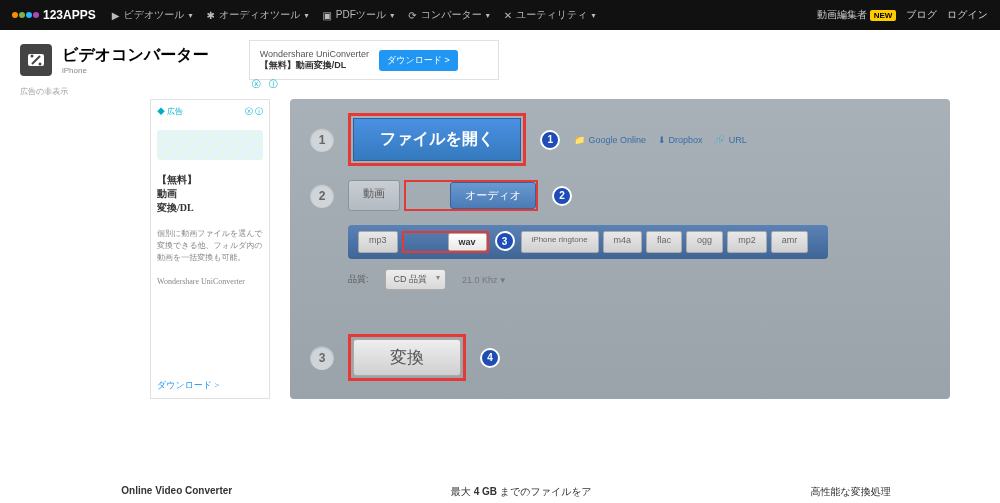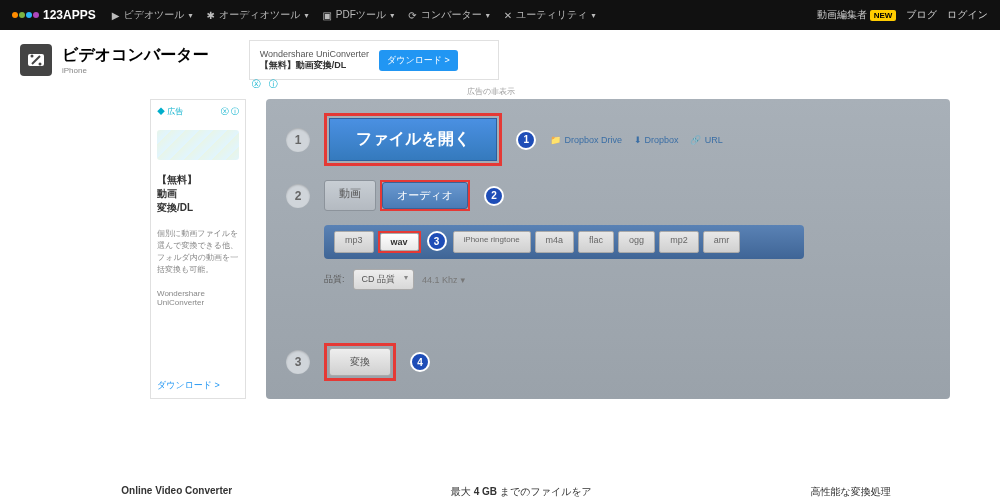--- a/index.html
+++ b/index.html
@@ -23,24 +23,24 @@
   .header-row { display: flex; align-items: center; gap: 10px; margin-bottom: 6px; }
   .app-icon { width: 32px; height: 32px; background: #444; border-radius: 4px; display: flex; align-items: center; justify-content: center; }
   .app-title { font-size: 16px; font-weight: bold; }
   .app-sub { font-size: 8px; color: #888; }
 
   .ad-horizontal { margin-left: 30px; border: 1px solid #e0e0e0; background: #fff; padding: 4px 10px; display: flex; align-items: center; gap: 10px; width: 250px; height: 40px; position: relative; }
   .ad-horizontal .ad-text { font-size: 9px; color: #555; }
   .ad-horizontal .ad-btn { background: #2196f3; color: #fff; font-size: 9px; padding: 4px 8px; border-radius: 3px; cursor: pointer; }
   .ad-close { position: absolute; left: 2px; bottom: -12px; font-size: 9px; color: #00aecb; display: flex; gap: 8px; }
 
-  .ad-disclaimer { text-align: center; font-size: 8px; color: #999; margin-right: 18px; margin-bottom: 2px; }
+  .ad-disclaimer { text-align: left; font-size: 8px; color: #999; margin-right: 18px; margin-bottom: 2px; }
 
   .content { display: flex; gap: 20px; }
-  .sidebar-ad { width: 96px; border: 1px solid #e0e0e0; padding: 6px; font-size: 9px; color: #666; display: flex; flex-direction: column; gap: 13px; }
+  .sidebar-ad { width: 120px; border: 1px solid #e0e0e0; padding: 6px; font-size: 9px; color: #666; display: flex; flex-direction: column; gap: 13px; font-family: Liberation Serif, serif; }
   .sidebar-ad .top-icons { display: flex; justify-content: space-between; font-size: 8px; color: #00aecb; }
   .sidebar-ad .logo-ws { width: 100%; height: 30px; background: repeating-linear-gradient(135deg,#e8f5e9,#e1f5fe 10px); border-radius: 3px; }
   .sidebar-ad .headline { font-weight: bold; font-size: 10px; color: #333; line-height: 1.4; }
   .sidebar-ad .desc { font-size: 8px; color: #888; line-height: 1.5; }
   .sidebar-ad .brand { font-size: 8px; color: #888; }
   .sidebar-ad .dl-link { color: #2196f3; font-size: 9px; cursor: pointer; margin-top: auto; }
 
   .main-panel { flex: 1; background: linear-gradient(#a8b0b8, #9aa2aa); border-radius: 4px; padding: 14px 20px; position: relative; min-height: 300px; margin-right: 30px; display: flex; flex-direction: column; }
 
   .step { display: flex; align-items: center; gap: 14px; margin-bottom: 14px; }
@@ -54,28 +54,28 @@
 
   .callout { width: 20px; height: 20px; border-radius: 50%; background: #1e4db7; border: 2px solid #fff; color: #fff; font-size: 10px; font-weight: bold; display: flex; align-items: center; justify-content: center; }
 
   .tab-row { display: flex; gap: 4px; }
   .tab { background: linear-gradient(#c8ced4,#b4bac1); border: 1px solid #8c939b; border-radius: 3px; padding: 5px 14px; font-size: 11px; color: #555; cursor: pointer; }
   .tab.active { background: linear-gradient(#6a99d0,#4a7bb5); color: #fff; border-color: #3a6296; }
 
   .format-bar { background: linear-gradient(#5a82b5,#3f6596); border-radius: 4px; padding: 6px 10px; display: flex; gap: 4px; width: 480px; }
   .fmt { background: linear-gradient(#e8e8e8,#d0d0d0); border: 1px solid #aaa; border-radius: 2px; padding: 3px 10px; font-size: 9px; color: #666; cursor: pointer; }
   .fmt.active { background: linear-gradient(#fff,#e8e8e8); color: #333; font-weight: bold; }
-  .red-box-sm { border: 2px solid #e53935; display: inline-block; }
-
-  .quality-row { display: flex; align-items: center; gap: 8px; font-size: 9px; color: #5a5a5a; margin-left: 0px; }
+  .red-box-sm { border: 2px solid #e53935; display: inline-block; padding-left: 44px; }
+
+  .quality-row { display: flex; align-items: center; gap: 16px; font-size: 9px; color: #5a5a5a; margin-left: 0px; }
   .select-like { background: linear-gradient(#eee,#d8d8d8); border: 1px solid #aaa; border-radius: 3px; padding: 3px 18px 3px 8px; font-size: 9px; color: #555; cursor: pointer; position: relative; }
   .select-like::after { content: "▾"; position: absolute; right: 5px; font-size: 8px; color: #888; }
   .freq { font-size: 9px; color: #777; display: flex; align-items: center; gap: 3px; }
 
-  .convert-btn { background: linear-gradient(#eee,#d0d0d0); color: #555; border: 1px solid #aaa; border-radius: 3px; padding: 6px 20px; font-size: 10px; cursor: pointer; }
+  .convert-btn { background: linear-gradient(#eee,#d0d0d0); color: #555; border: 1px solid #aaa; border-radius: 3px; padding: 6px 36px; font-size: 17px; cursor: pointer; }
 
   .footer-row { position: absolute; bottom: 4px; left: 12px; right: 0; display: flex; justify-content: space-around; font-size: 10px; color: #333; }
   .footer-row .f1 { font-weight: bold; }
 
   .step-spacer { flex: 1; }
 </style>
 </head>
 <body>
 
 <div class="topbar">
@@ -153,21 +153,21 @@
 
     <div class="main-panel">
 
       <div class="step">
         <div class="step-num">1</div>
         <span class="red-box">
           <div class="open-file-btn">ファイルを開く</div>
         </span>
         <div class="callout">1</div>
         <div class="cloud-links">
-          <span>📁 <span>Dropbox Drive</span></span>
+          <span>📁 <span>Google Online</span></span>
           <span>⬇ <span>Dropbox</span></span>
           <span>🔗 <span>URL</span></span>
         </div>
       </div>
 
       <div class="step">
         <div class="step-num">2</div>
         <div class="tab-row">
           <div class="tab">動画</div>
           <span class="red-box-sm">
@@ -190,21 +190,21 @@
           <div class="fmt">ogg</div>
           <div class="fmt">mp2</div>
           <div class="fmt">amr</div>
         </div>
       </div>
 
       <div class="quality-row" style="margin-left:38px;">
         <span>品質:</span>
         <div class="select-like">CD 品質</div>
         <div class="freq">
-            <span>44.1 Khz</span> 
+            <span>21.0 Khz</span> 
             <span>▾</span>
           </div>
       </div>
 
       <div class="step-spacer"></div>
 
       <div class="step" style="margin-bottom:4px;">
         <div class="step-num">3</div>
         <span class="red-box">
           <div class="convert-btn">変換</div>

